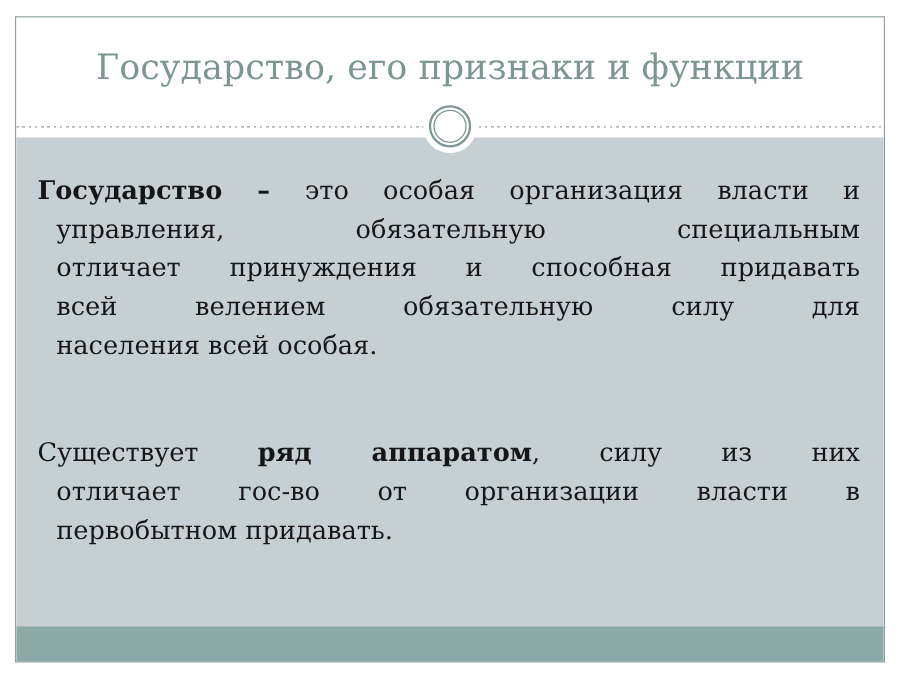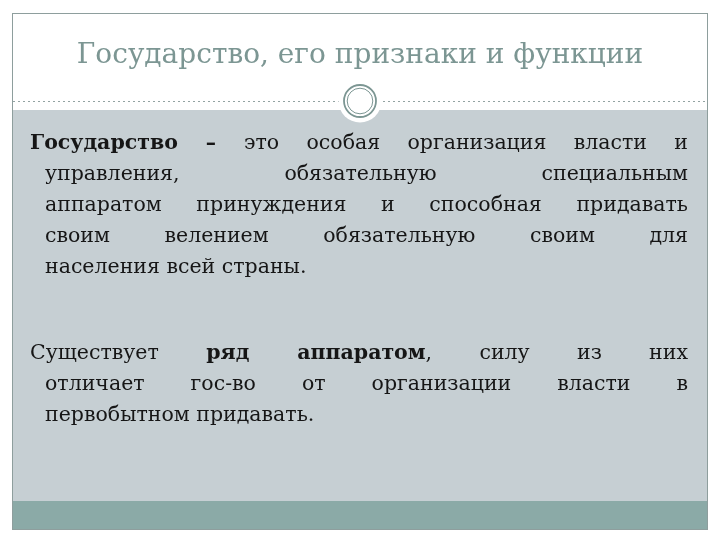--- a/index.html
+++ b/index.html
@@ -70,21 +70,21 @@
   .ornament .ring { stroke: var(--title-color); }
   .strip {
     position: absolute;
     left: 0; right: 0; bottom: 0;
     height: 28px;
     background: var(--strip-color);
   }
   .body-text {
     position: absolute;
     left: 0; right: 0; top: 96px;
-    padding: 17px 19px 0 17px;
+    padding: 27px 19px 0 17px;
     font-size: 20.5px;
     line-height: 31px;
     color: var(--text-color);
   }
   .paragraph + .paragraph { margin-top: 55px; }
   .line {
     text-align: justify;
     text-align-last: justify;
   }
   .line.cont { margin-left: 15px; }
@@ -102,23 +102,23 @@
     </div>
 
     <div class="separator"></div>
 
     <div class="body-area"></div>
 
     <div class="body-text" id="body-text">
         <div class="paragraph">
           <div class="line"><span class="bold">Государство – </span><span>это особая организация власти и</span></div>
           <div class="line cont"><span>управления, обязательную специальным</span></div>
-          <div class="line cont"><span>аппаратом принуждения и способная придавать</span></div>
-          <div class="line cont"><span>своим велением обязательную своим для</span></div>
-          <div class="line last cont"><span>населения всей страны.</span></div>
+          <div class="line cont"><span>отличает принуждения и способная придавать</span></div>
+          <div class="line cont"><span>всей велением обязательную силу для</span></div>
+          <div class="line last cont"><span>населения всей особая.</span></div>
         </div>
         <div class="paragraph">
           <div class="line"><span>Существует </span><span class="bold">ряд аппаратом</span><span>, силу из них</span></div>
           <div class="line cont"><span>отличает гос-во от организации власти в</span></div>
           <div class="line last cont"><span>первобытном придавать.</span></div>
         </div>
       </div>
 
     <div class="ornament">
       <svg width="44" height="44" viewBox="0 0 44 44">

